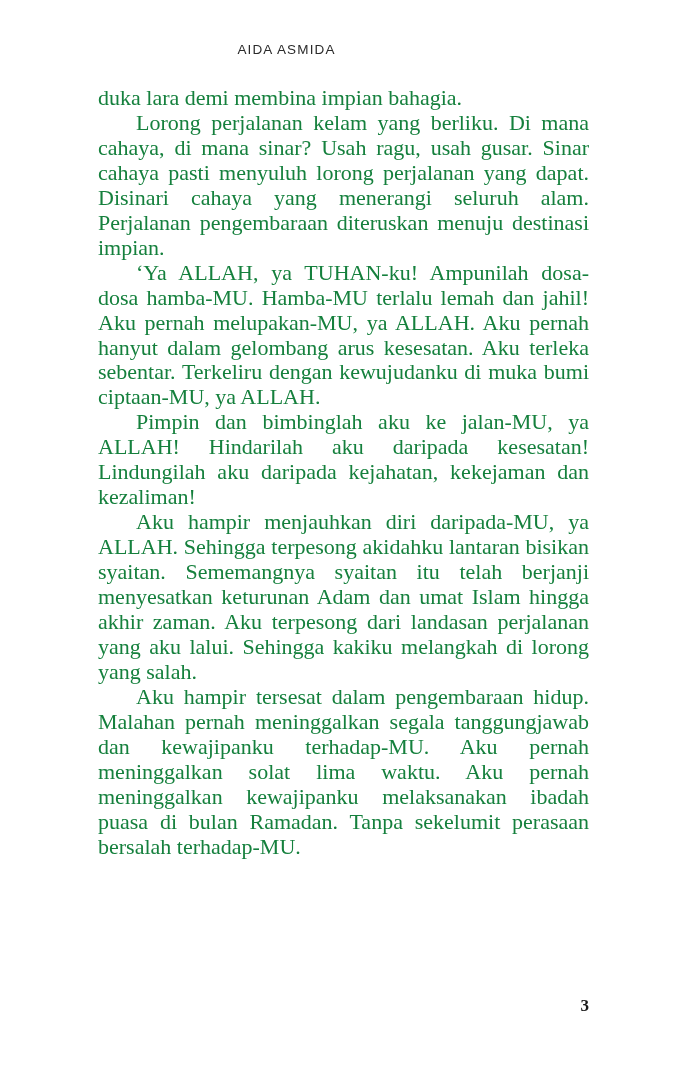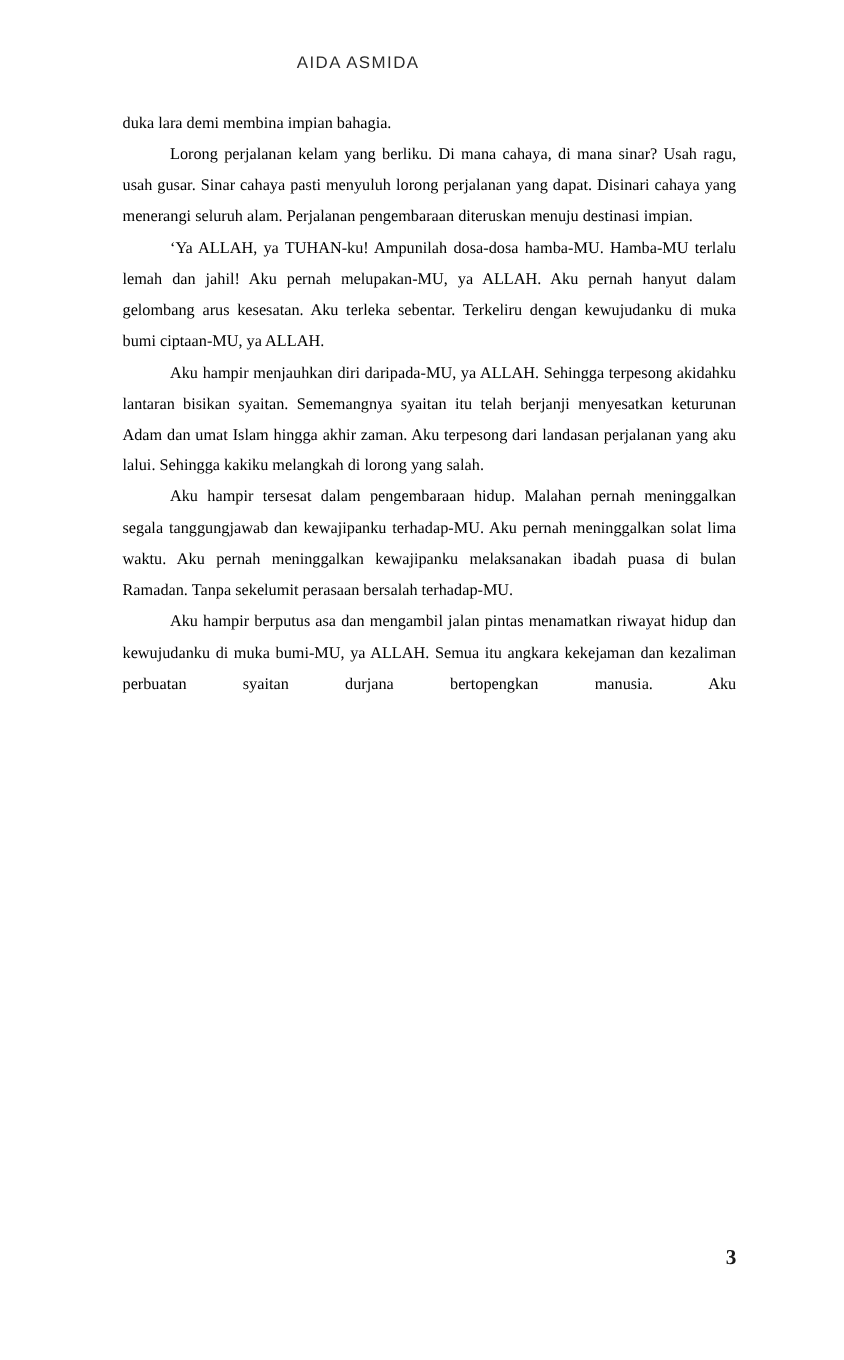--- a/index.html
+++ b/index.html
@@ -39,25 +39,25 @@
   
   .text-block {
     position: absolute;
     top: 86px;
     left: 98px;
     width: 491px;
   }
 
   .para {
     margin: 0;
-    font-size: 13px;
+    font-size: 22px;
     line-height: 24.95px;
     text-align: justify;
     text-justify: inter-word;
-    color: #000000;
+    color: #15803d;
     -webkit-hyphens: none;
     hyphens: none;
   }
   
   .para.cont {
     text-indent: 0;
   }
   .para.indent {
     text-indent: 38px;
   }
@@ -83,20 +83,20 @@
 <body>
 
 <div class="page">
 
   <div class="running-head">AIDA ASMIDA</div>
 
   <div class="text-block">
     <p class="para cont">duka lara demi membina impian bahagia.</p>
     <p class="para indent">Lorong perjalanan kelam yang berliku. Di mana cahaya, di mana sinar? Usah ragu, usah gusar. Sinar cahaya pasti menyuluh lorong perjalanan yang dapat. Disinari cahaya yang menerangi seluruh alam. Perjalanan pengembaraan diteruskan menuju destinasi impian.</p>
     <p class="para indent">‘Ya ALLAH, ya TUHAN-ku! Ampunilah dosa-dosa hamba-MU. Hamba-MU terlalu lemah dan jahil! Aku pernah melupakan-MU, ya ALLAH. Aku pernah hanyut dalam gelombang arus kesesatan. Aku terleka sebentar. Terkeliru dengan kewujudanku di muka bumi ciptaan-MU, ya ALLAH.</p>
+    <p class="para indent">Pimpin dan bimbinglah aku ke jalan-MU, ya ALLAH! Hindarilah aku daripada kesesatan! Lindungilah aku daripada kejahatan, kekejaman dan kezaliman!</p>
     <p class="para indent">Aku hampir menjauhkan diri daripada-MU, ya ALLAH. Sehingga terpesong akidahku lantaran bisikan syaitan. Sememangnya syaitan itu telah berjanji menyesatkan keturunan Adam dan umat Islam hingga akhir zaman. Aku terpesong dari landasan perjalanan yang aku lalui. Sehingga kakiku melangkah di lorong yang salah.</p>
     <p class="para indent">Aku hampir tersesat dalam pengembaraan hidup. Malahan pernah meninggalkan segala tanggungjawab dan kewajipanku terhadap-MU. Aku pernah meninggalkan solat lima waktu. Aku pernah meninggalkan kewajipanku melaksanakan ibadah puasa di bulan Ramadan. Tanpa sekelumit perasaan bersalah terhadap-MU.</p>
-    <p class="para indent justify-last">Aku hampir berputus asa dan mengambil jalan pintas menamatkan riwayat hidup dan kewujudanku di muka bumi-MU, ya ALLAH. Semua itu angkara kekejaman dan kezaliman perbuatan syaitan durjana bertopengkan manusia. Aku</p>
   </div>
 
   <div class="folio">3</div>
 
 </div>
 
 </body></html>

